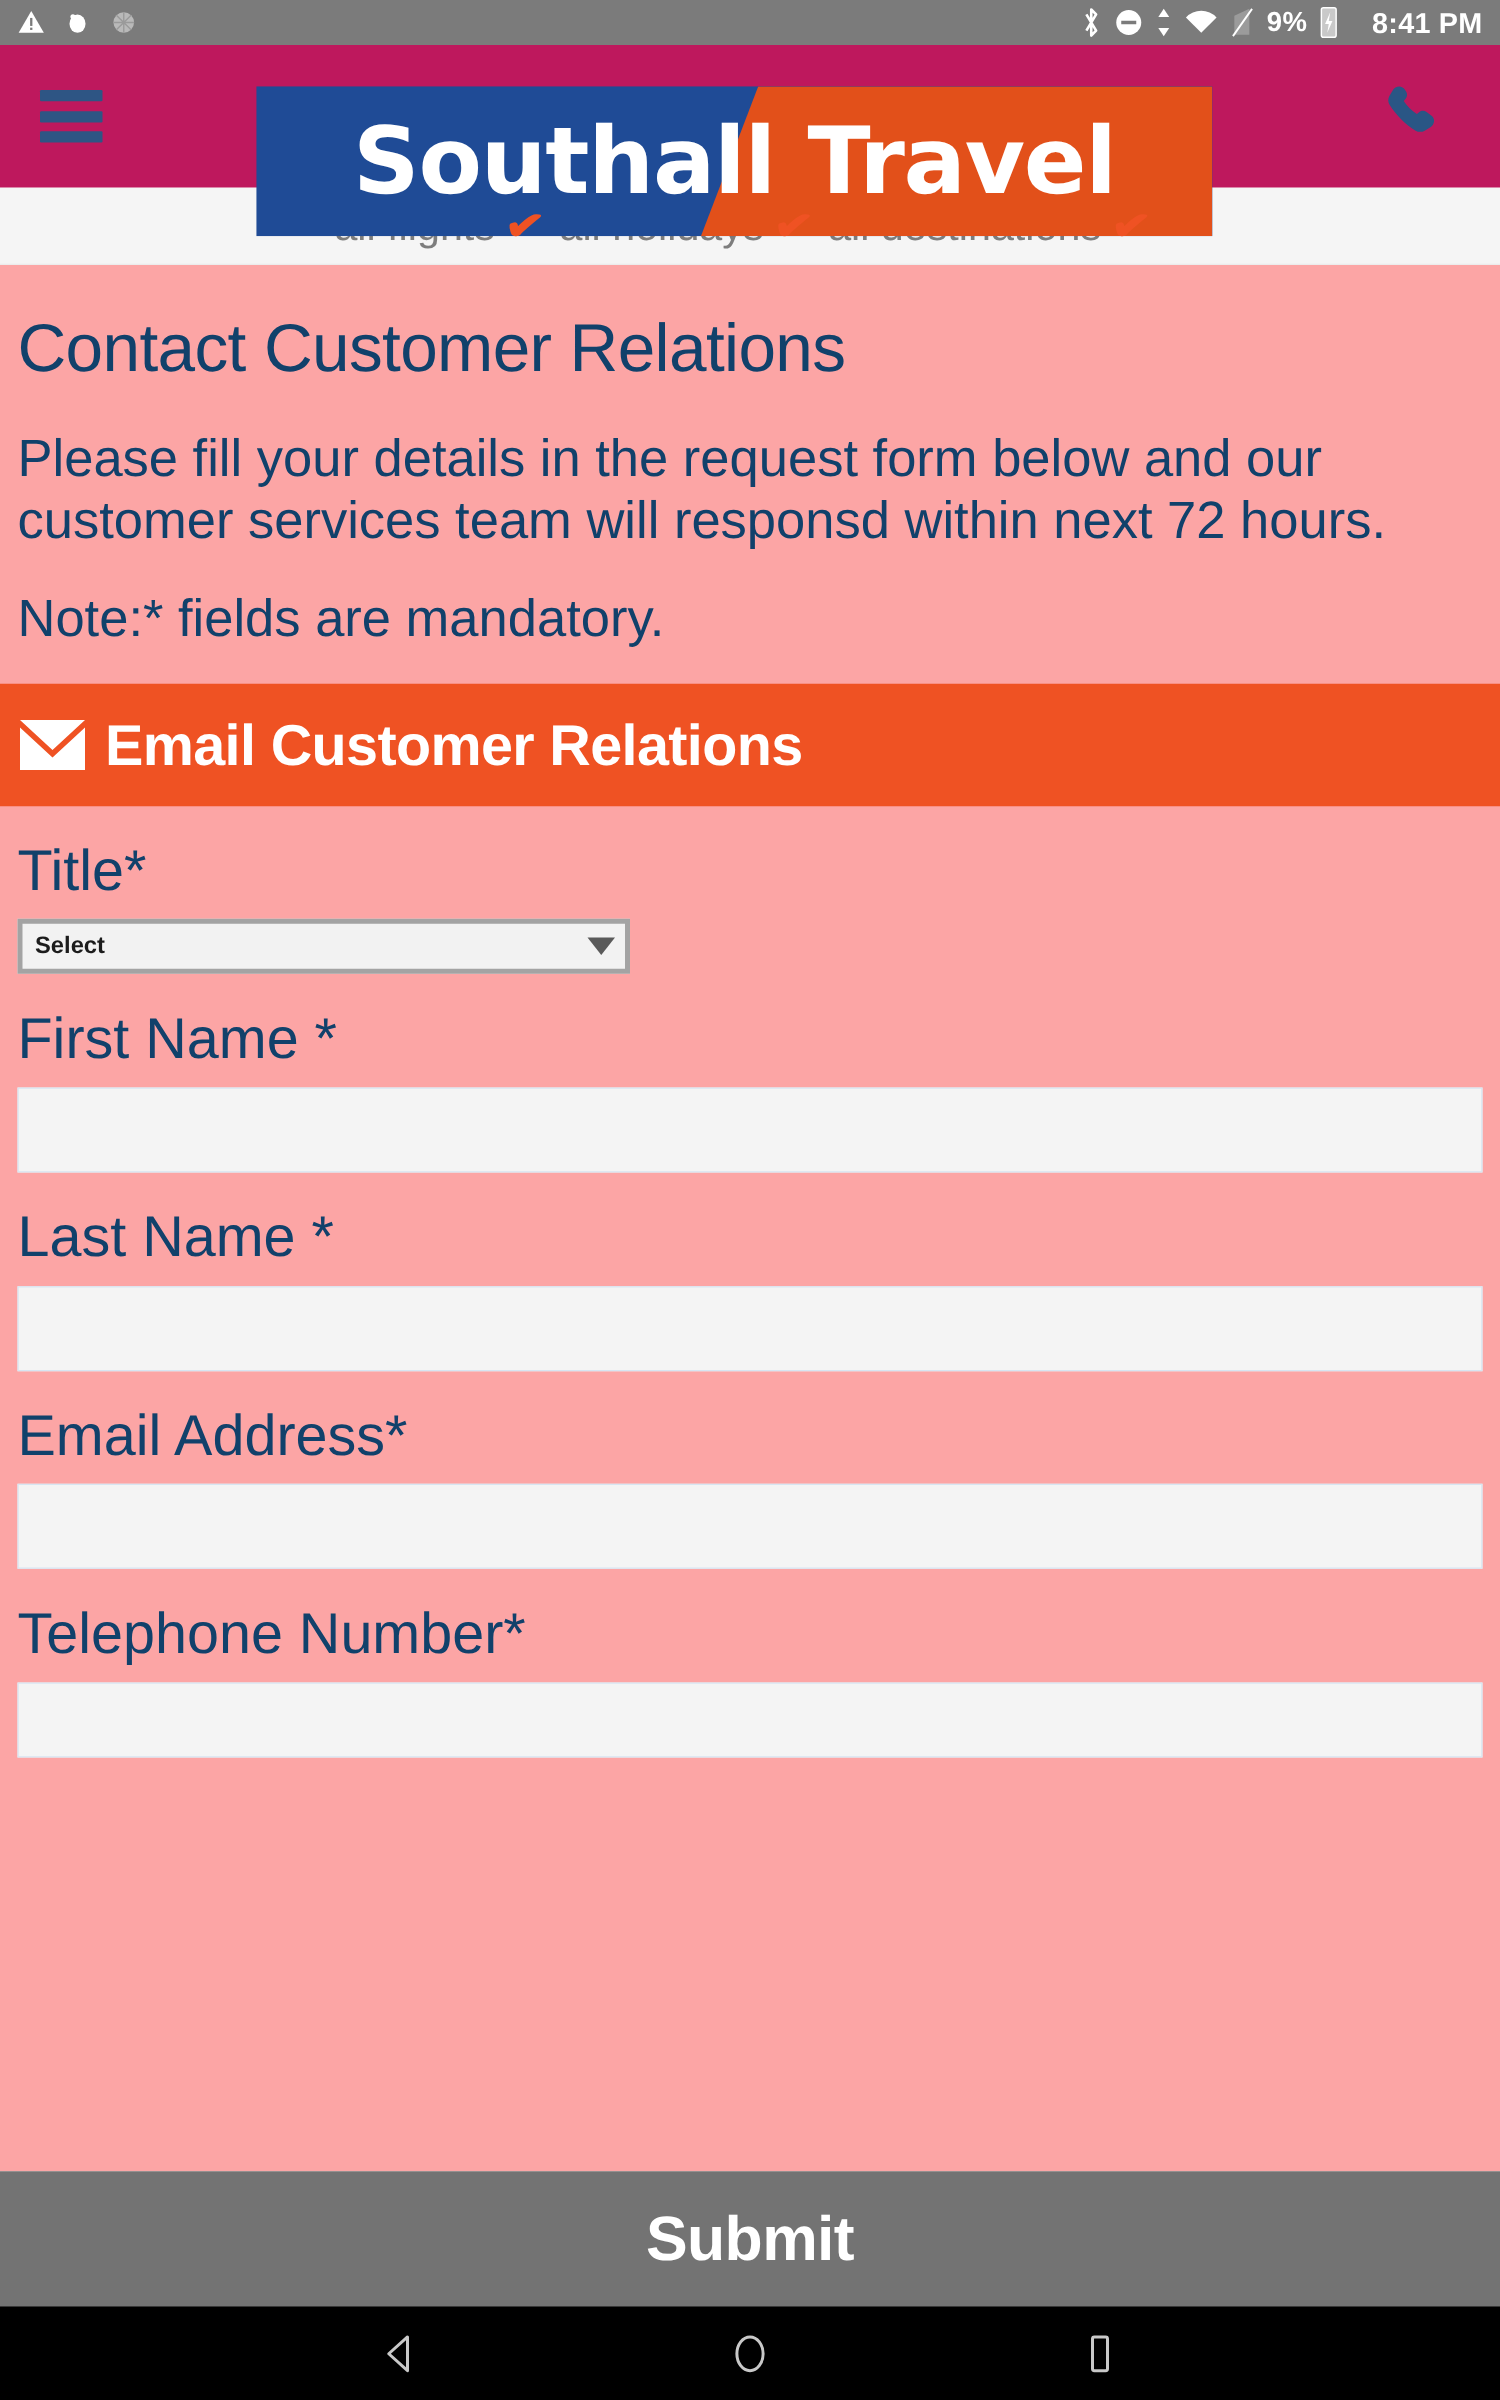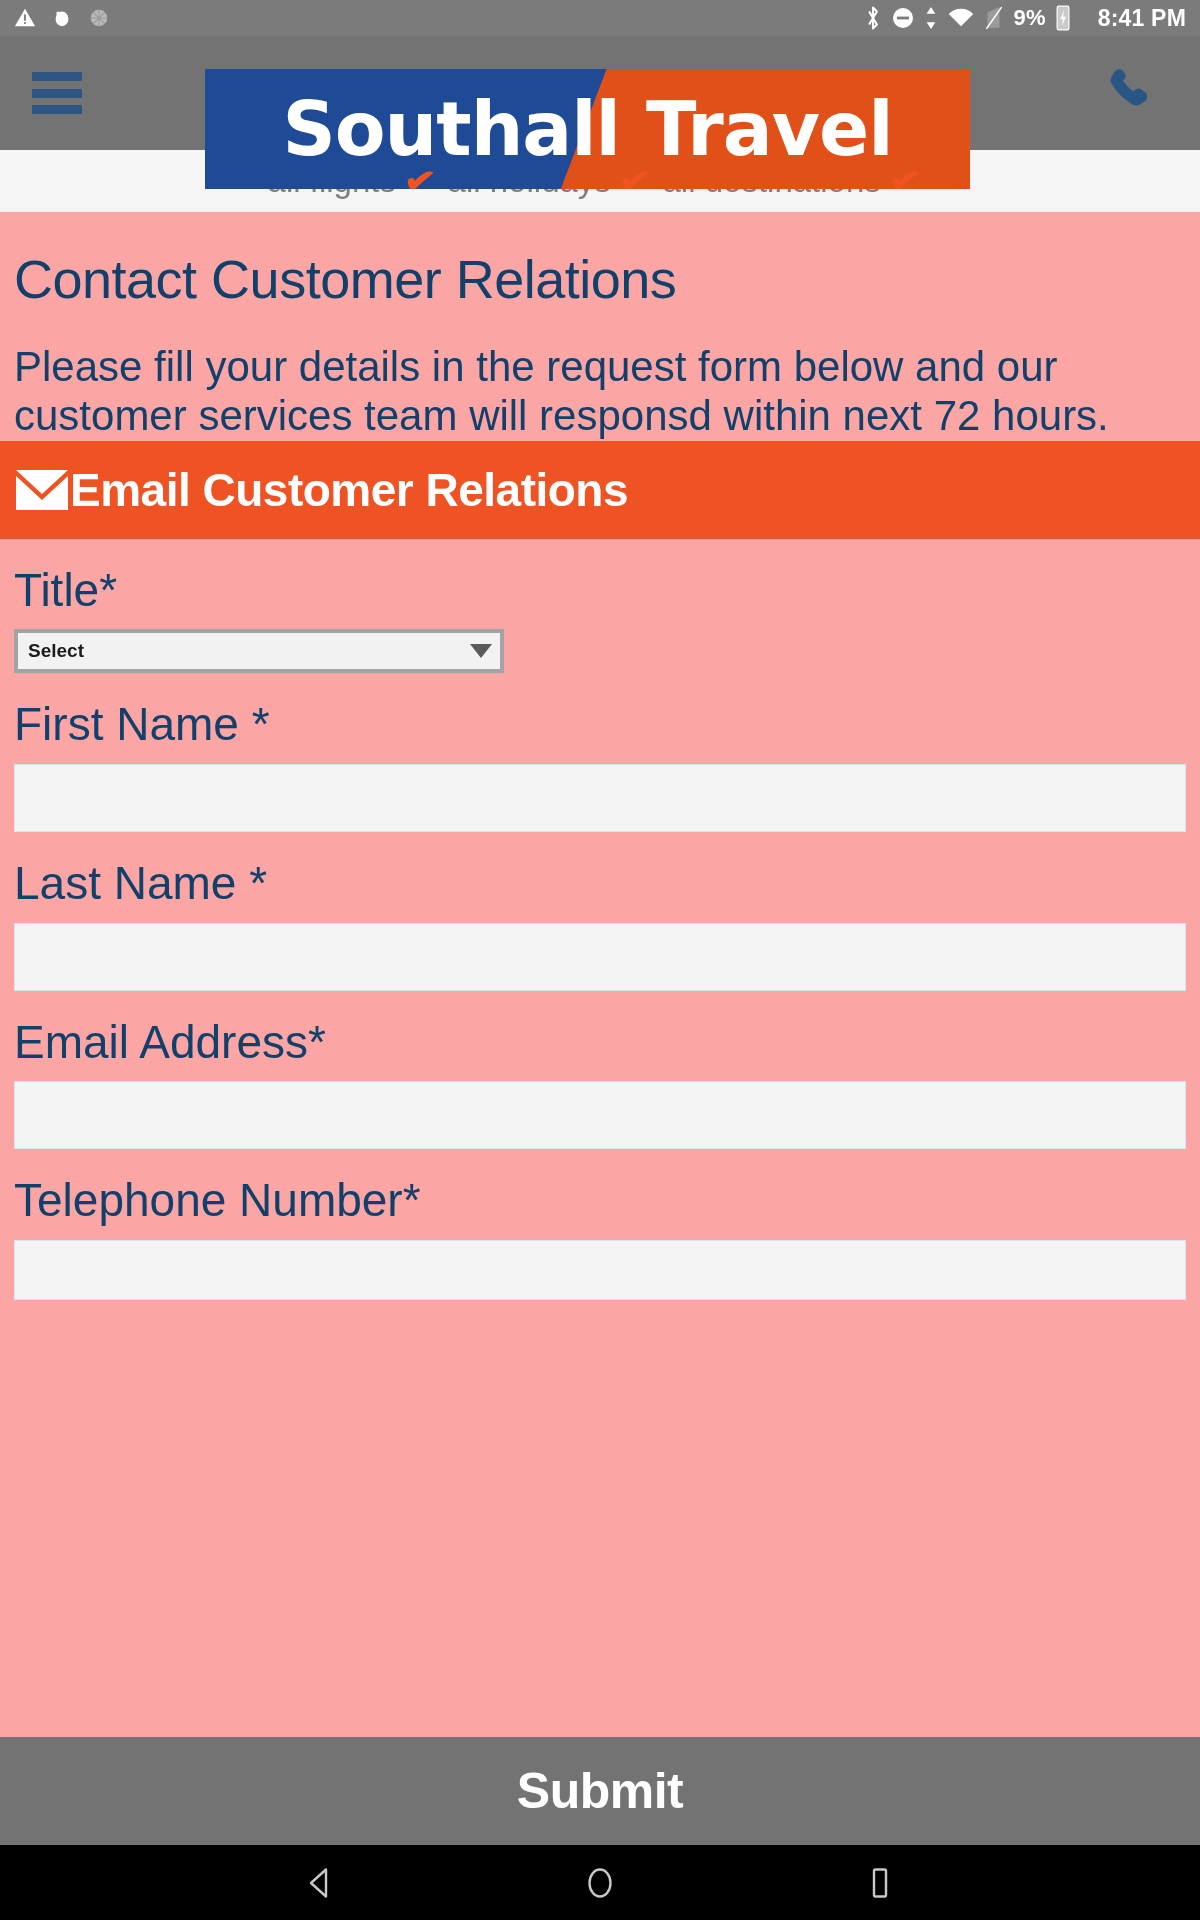--- a/index.html
+++ b/index.html
@@ -41,21 +41,21 @@
     font-weight: bold;
     letter-spacing: .2px;
   }
   .sb-ic { display: block; }
   .sb-text { color: #fff; font-size: 22px; font-weight: bold; }
   .sb-time { color:#fff; font-size: 23px; font-weight: bold; margin-left: 18px;}
 
   
   .header {
     flex: 0 0 114px;
-    background: #737373;
+    background: #be185d;
     display: flex;
     align-items: center;
     padding: 12px 24px;
     position: relative;
   }
   .burger {
     width: 66px;
     height: 54px;
     display: flex;
     flex-direction: column;
@@ -183,20 +183,21 @@
     font-weight: normal;
   }
 
   
   .section-banner {
     background: #ef5223;
     height: 98px;
     display: flex;
     align-items: center;
     padding-left: 14px;
+    gap: 14px;
   }
   .env-icon { display: block; }
   .section-banner .label {
     color: #ffffff;
     font-size: 46px;
     font-weight: bold;
     letter-spacing: -.5px;
   }
 
   
@@ -361,20 +362,21 @@
     <div class="tag-item">
       <span>all destinations</span>
       <span class="check">✔</span>
     </div>
   </div>
 
   <div class="content">
 
     <h1 class="page-title">Contact Customer Relations</h1>
     <p class="intro">Please fill your details in the request form below and our customer services team will responsd within next 72 hours.</p>
+    <p class="note">Note:* fields are mandatory.</p>
 
     <div class="section-banner">
       <svg class="env-icon" width="56" height="44" viewBox="0 0 28 22">
         <rect x="1" y="1" width="26" height="20" fill="#ffffff"></rect>
         <path d="M1 1 L14 13 L27 1 L27 4 L14 16 L1 4 Z" fill="#ef5223"></path>
       </svg>
       <span class="label">Email Customer Relations</span>
     </div>
 
     <div class="form">

